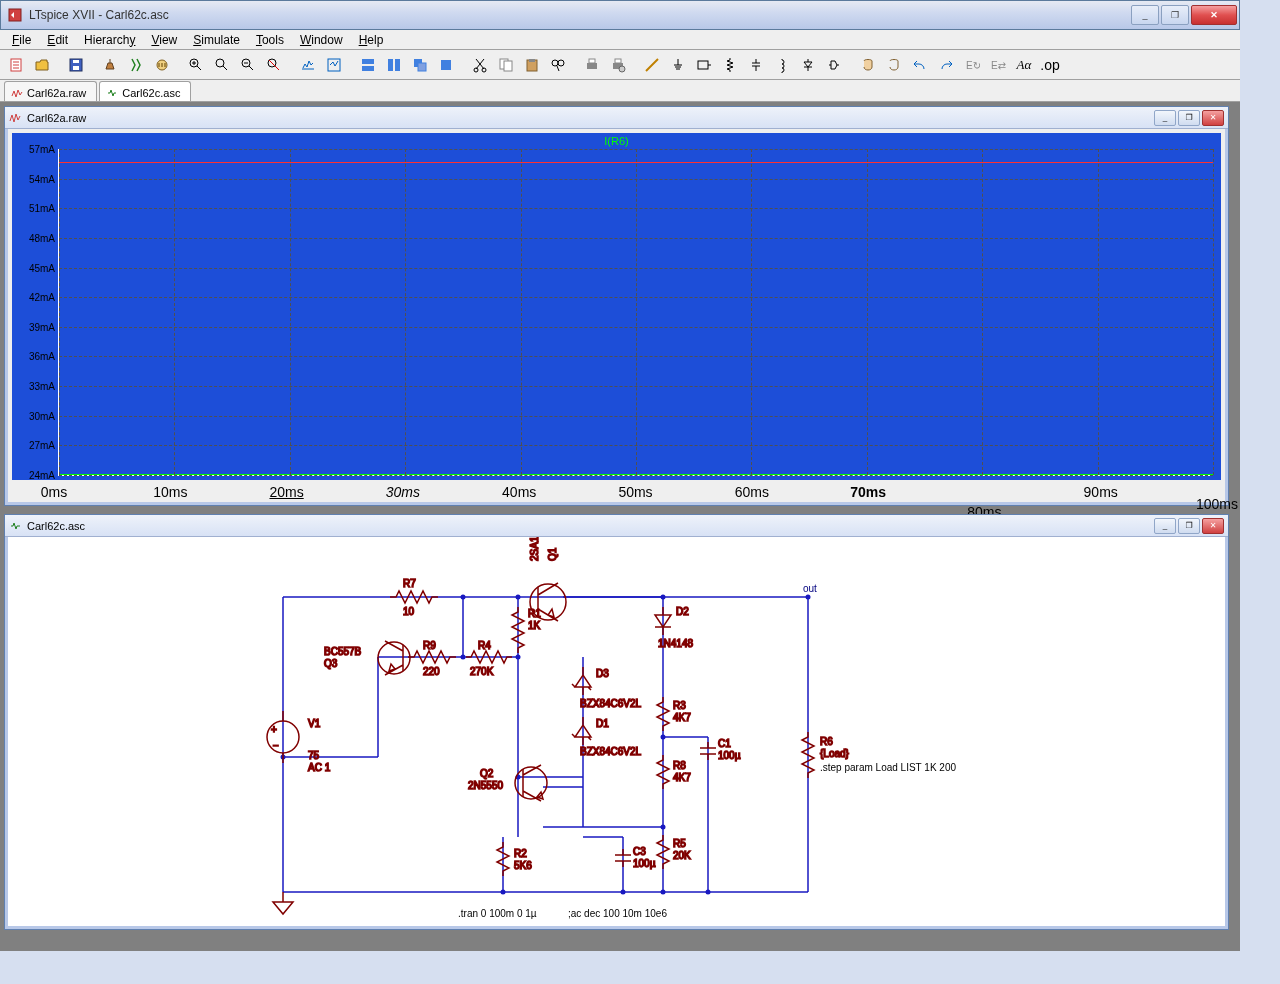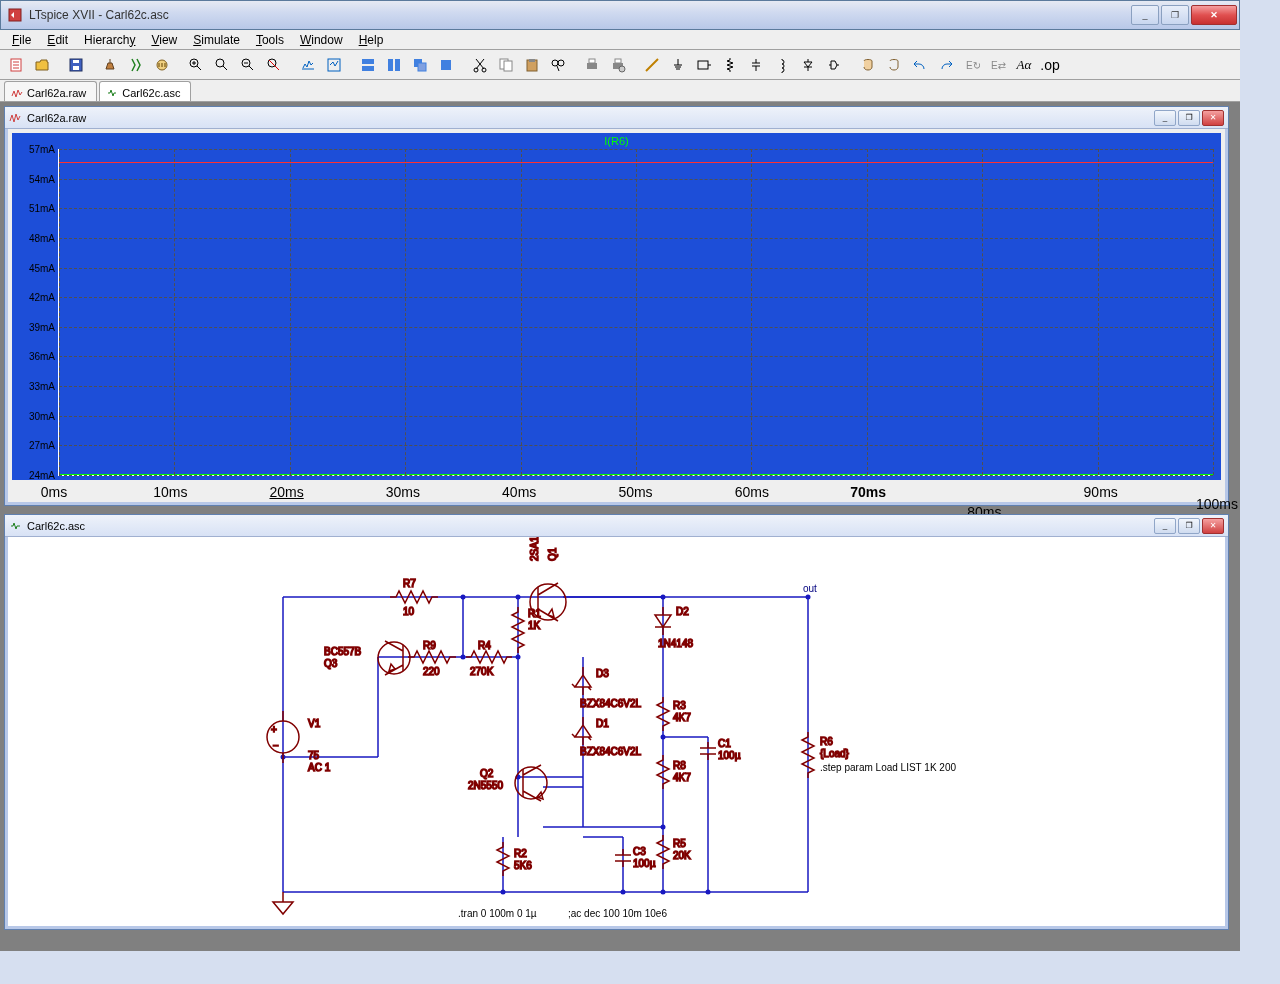--- a/index.html
+++ b/index.html
@@ -479,21 +479,21 @@
             <div class="xgrid" style="left: 70%;"></div>
             <div class="xgrid" style="left: 80%;"></div>
             <div class="xgrid" style="left: 90%;"></div>
             <div class="xgrid" style="left: 100%;"></div>
           </div>
       </div>
       <div class="xaxis" id="xaxis">
           <div class="xlabel" style="left: 0%;">0ms</div>
           <div class="xlabel" style="left: 10%;">10ms</div>
           <div class="xlabel" style="left: 20%; text-decoration: underline;">20ms</div>
-          <div class="xlabel" style="left: 30%;">30ms</div>
+          <div class="xlabel" style="left: 30%; font-style: italic;">30ms</div>
           <div class="xlabel" style="left: 40%;">40ms</div>
           <div class="xlabel" style="left: 50%;">50ms</div>
           <div class="xlabel" style="left: 60%;">60ms</div>
           <div class="xlabel" style="left: 70%; font-weight: bold;">70ms</div>
           <div class="xlabel" style="left: 80%; margin-top: 20px;">80ms</div>
           <div class="xlabel" style="left: 90%;">90ms</div>
           <div class="xlabel" style="left: 100%; margin-top: 12px;">100ms</div>
         </div>
     </div>
   </div>

